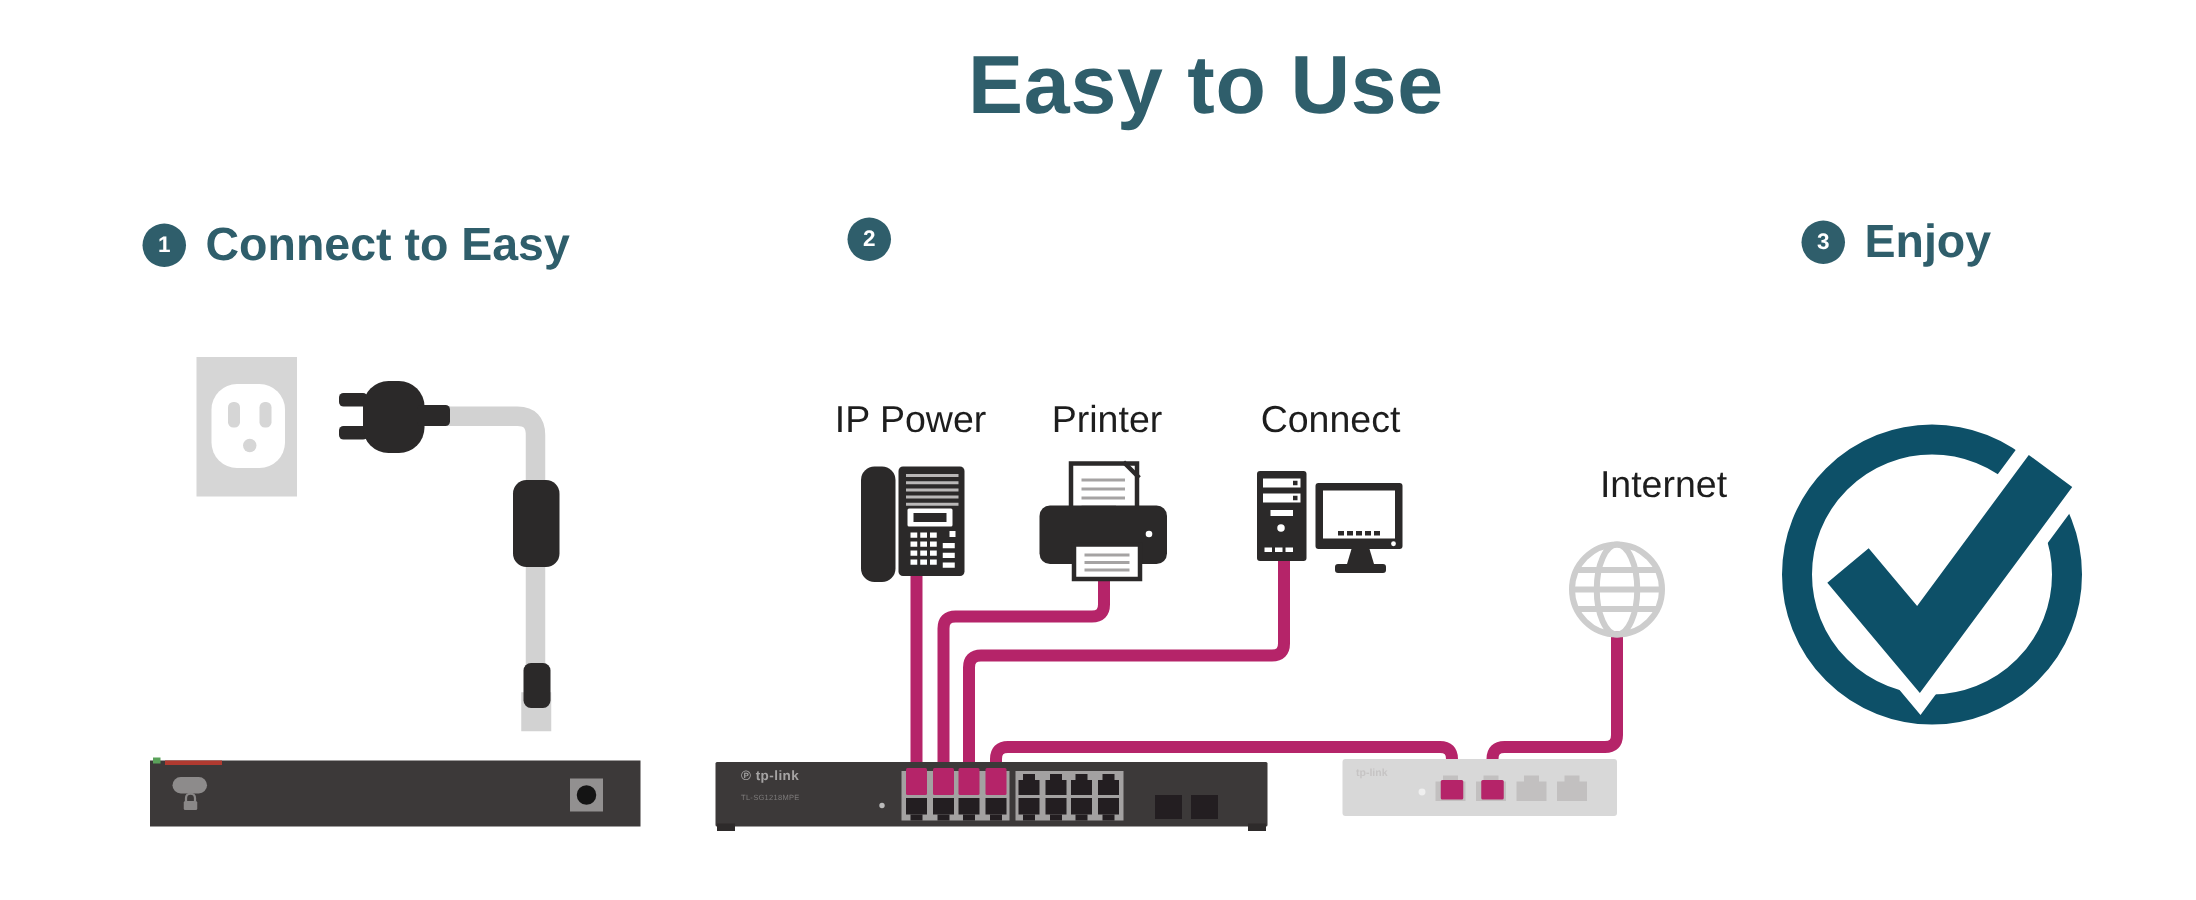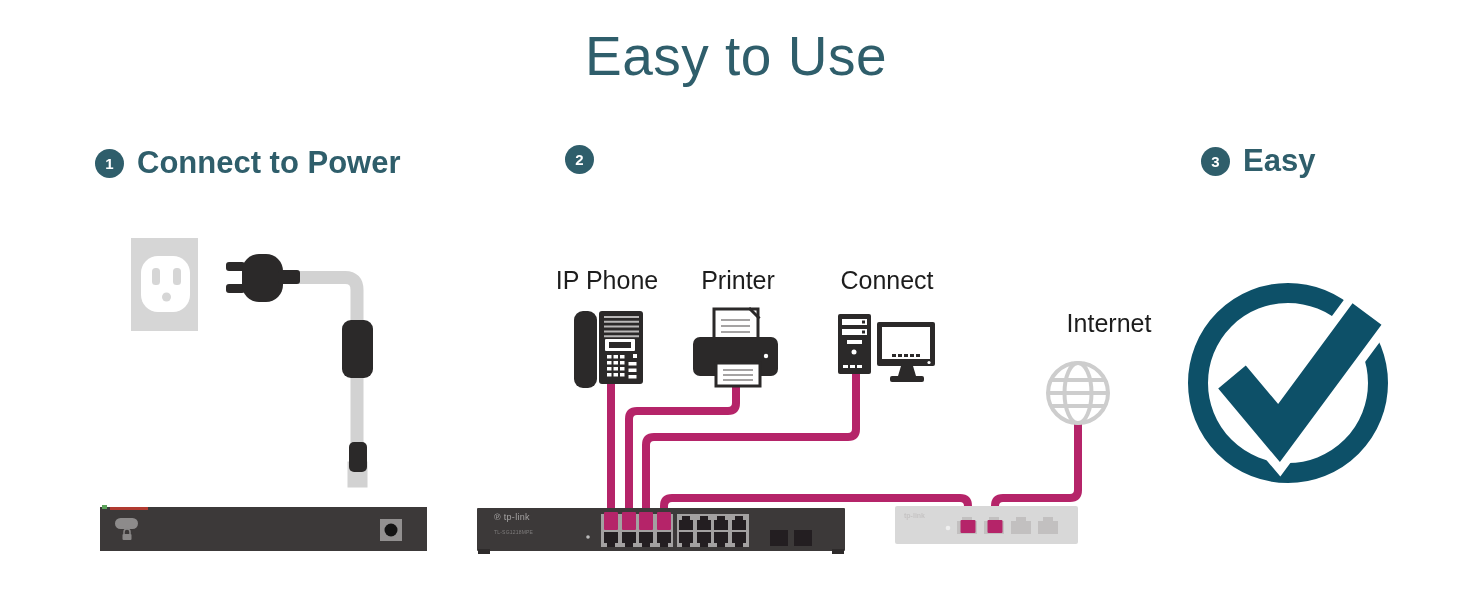--- a/index.html
+++ b/index.html
@@ -1,25 +1,25 @@
 <!DOCTYPE html>
 <html style="--c-teal: #2f5e6b; --c-check: #0d5068; --c-magenta: #b52469; --c-ink: #1d1d1d; --c-device_dark: #2b2929; --c-switch_body: #3c3939; --c-router_gray: #d8d8d8; --c-light_gray: #d6d6d6; --c-cable_gray: #d2d2d2;"><head>
 <meta charset="utf-8">
 <style>
   html,body{margin:0;padding:0;background:#fff;}
   .canvas{position:relative;width:1464px;height:600px;background:#fff;overflow:hidden;
           font-family:"Liberation Sans","DejaVu Sans",sans-serif;}
-  .title{position:absolute;left:736px;top:24px;transform:translateX(-50%);
-         font-size:55px;font-weight:normal;color:var(--c-teal,#2f5e6b);letter-spacing:.5px;white-space:nowrap;}
+  .title{position:absolute;left:804px;top:24px;transform:translateX(-50%);
+         font-size:55px;font-weight:bold;color:var(--c-teal,#2f5e6b);letter-spacing:.5px;white-space:nowrap;}
   .step{position:absolute;display:flex;align-items:center;gap:13px;}
   .badge{width:29px;height:29px;border-radius:50%;background:var(--c-teal,#2f5e6b);color:#fff;
          font-size:15px;font-weight:bold;display:flex;align-items:center;justify-content:center;}
   .step-label{font-size:31px;font-weight:600;color:var(--c-teal,#2f5e6b);white-space:nowrap;}
   .dev-label{position:absolute;transform:translateX(-50%);font-size:25px;color:var(--c-ink,#1d1d1d);white-space:nowrap;}
-  .brand-sw{position:absolute;left:494px;top:512px;color:#a5a3a3;font-size:9px;font-weight:normal;letter-spacing:.3px;}
+  .brand-sw{position:absolute;left:494px;top:512px;color:#a5a3a3;font-size:9px;font-weight:bold;letter-spacing:.3px;}
   .model-sw{position:absolute;left:494px;top:529px;color:#7e7c7c;font-size:5px;letter-spacing:.2px;}
   .brand-rt{position:absolute;left:904px;top:512px;color:#c6c4c4;font-size:7px;font-weight:bold;}
   svg{position:absolute;left:0;top:0;}
   .sw-body{fill:var(--c-switch_body,#3c3939);}
   .plate{fill:#a3a1a1;}
   .port{fill:#231e21;}
   .f-mag{fill:var(--c-magenta,#b52469);}
   .s-mag{stroke:var(--c-magenta,#b52469);fill:none;stroke-width:8;}
   .f-dark{fill:var(--c-device_dark,#2b2929);}
   .f-white{fill:#ffffff;}
@@ -31,28 +31,28 @@
 </style>
 </head>
 <body>
 
 <div class="canvas">
 
   <div class="title">Easy to Use</div>
 
   <div class="step" style="left:95px;top:145px;">
     <span class="badge">1</span>
-    <span class="step-label">Connect to Power</span>
+    <span class="step-label">Connect to Easy</span>
   </div>
   <div class="step" style="left:565px;top:145px;">
     <span class="badge">2</span>
   </div>
   <div class="step" style="left:1201px;top:143px;">
     <span class="badge">3</span>
-    <span class="step-label">Easy</span>
+    <span class="step-label">Enjoy</span>
   </div>
 
   <svg width="1464" height="600" viewBox="0 0 1464 600">
 
     <g>
       <rect x="131" y="238" width="67" height="93" class="gray"></rect>
       <rect x="141" y="256" width="49" height="56" rx="17" class="f-white"></rect>
       <rect x="152" y="268" width="8" height="17" rx="3.5" class="gray"></rect>
       <rect x="173" y="268" width="8" height="17" rx="3.5" class="gray"></rect>
       <circle cx="166.5" cy="297" r="4.5" class="gray"></circle>
@@ -252,21 +252,21 @@
       </g>
     </g>
 
     <g>
       <circle cx="1288" cy="383" r="90" fill="none" stroke="var(--c-check,#0d5068)" stroke-width="20"></circle>
       <path d="M1232,377 L1279,433 L1367,314" fill="none" stroke="#ffffff" stroke-width="54" stroke-linejoin="miter"></path>
       <path d="M1232,377 L1279,433 L1367,314" fill="none" stroke="var(--c-check,#0d5068)" stroke-width="36" stroke-linejoin="miter"></path>
     </g>
   </svg>
 
-  <div class="dev-label" style="left:607px;top:266px;">IP Phone</div>
+  <div class="dev-label" style="left:607px;top:266px;">IP Power</div>
   <div class="dev-label" style="left:738px;top:266px;">Printer</div>
   <div class="dev-label" style="left:887px;top:266px;">Connect</div>
   <div class="dev-label" style="left:1078px;top:309px;margin-left:31px;">Internet</div>
 
   <div class="brand-sw"><span>℗</span> <span>tp-link</span></div>
   <div class="model-sw">TL-SG1218MPE</div>
   <div class="brand-rt">tp-link</div>
 
 </div>
 

